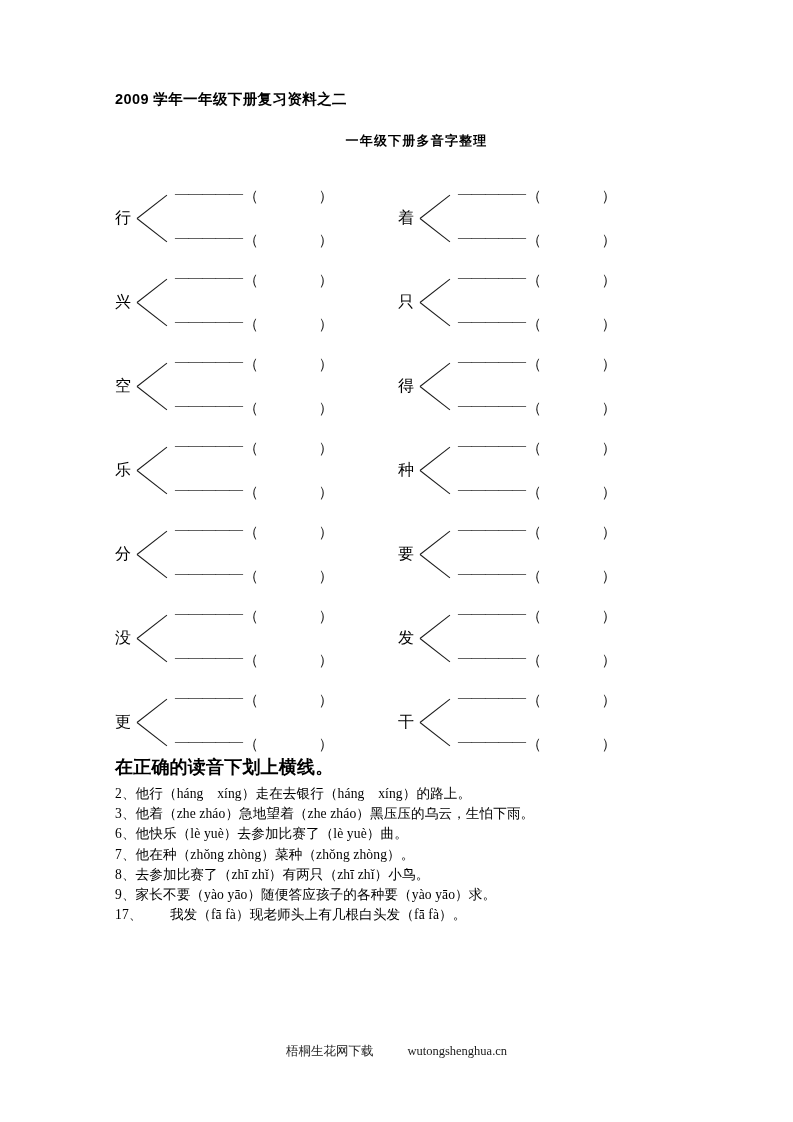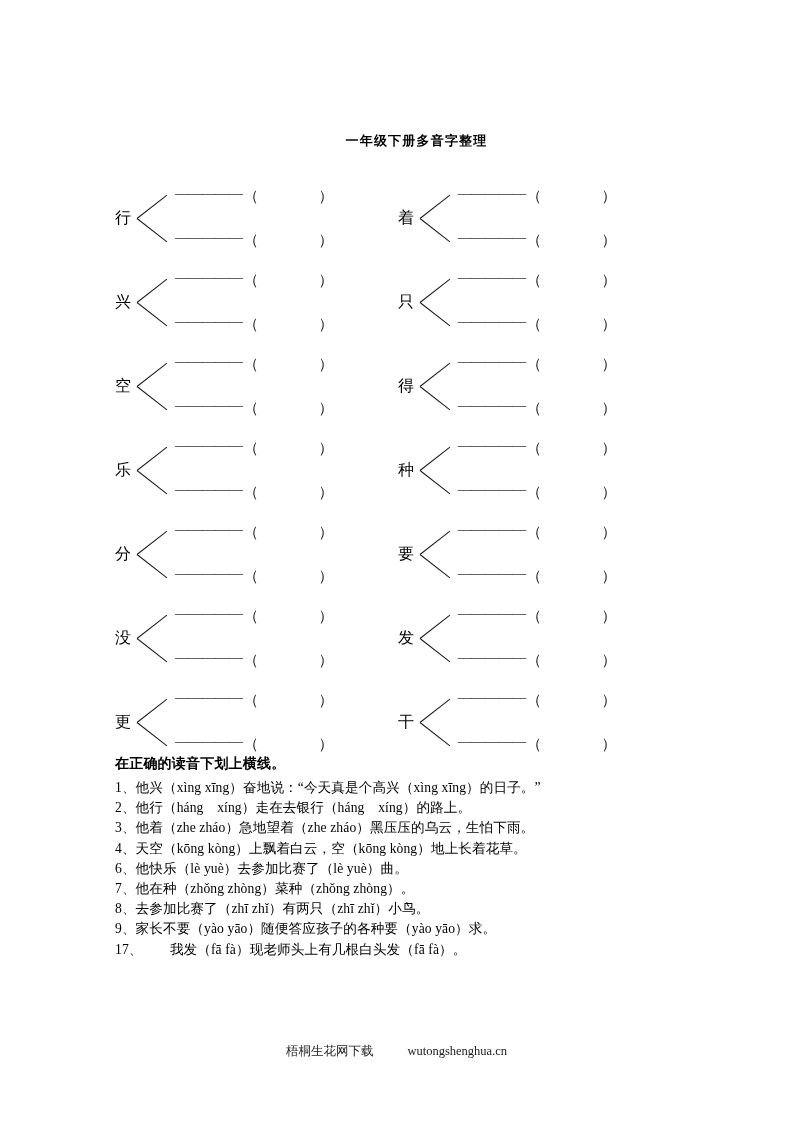--- a/index.html
+++ b/index.html
@@ -143,21 +143,21 @@
   
   .exercise {
     position: absolute;
     left: 115px;
     top: 755px;
     width: 600px;
   }
 
   .exercise-heading {
     font-family: "Liberation Sans", "DejaVu Sans", sans-serif;
-    font-size: 14px;
+    font-size: 18px;
     font-weight: 700;
     letter-spacing: 0.2px;
     margin-bottom: 5px;
   }
 
   .ex-item {
     font-family: "Liberation Serif", "DejaVu Serif", serif;
     font-size: 13.6px;
     line-height: 20.2px;
     white-space: nowrap;
@@ -185,20 +185,21 @@
   .footer .fsite {
     display: inline-block;
     margin-left: 34px;
   }
 </style>
 </head>
 <body>
 
 <div class="page">
 
+  <div class="doc-header">2009 学年一年级下册复习资料之二</div>
 
   <div class="doc-title">一年级下册多音字整理</div>
 
   <div class="bracket-grid">
 
   <div class="bracket-row">
         <div class="bracket-cell">
           <div class="bracket-char">行</div>
           <div class="angle">
             <i class="up"></i>
@@ -447,24 +448,22 @@
               <span class="slot-paren">（　　　　）</span>
             </div>
           </div>
         </div>
       </div>
     </div>
 
   <div class="exercise">
     <div class="exercise-heading">在正确的读音下划上横线。</div>
     <div class="ex-list">
-        <div class="ex-item"><span class="ex-num">1、</span><span class="ex-text">他兴（xìng xīng）奋地说：“今天真是个高兴（xìng xīng）的日子。”</span></div>
         <div class="ex-item"><span class="ex-num">2、</span><span class="ex-text">他行（háng　xíng）走在去银行（háng　xíng）的路上。</span></div>
         <div class="ex-item"><span class="ex-num">3、</span><span class="ex-text">他着（zhe zháo）急地望着（zhe zháo）黑压压的乌云，生怕下雨。</span></div>
-        <div class="ex-item"><span class="ex-num">4、</span><span class="ex-text">天空（kōng kòng）上飘着白云，空（kōng kòng）地上长着花草。</span></div>
         <div class="ex-item"><span class="ex-num">6、</span><span class="ex-text">他快乐（lè yuè）去参加比赛了（lè yuè）曲。</span></div>
         <div class="ex-item"><span class="ex-num">7、</span><span class="ex-text">他在种（zhǒng zhòng）菜种（zhǒng zhòng）。</span></div>
         <div class="ex-item"><span class="ex-num">8、</span><span class="ex-text">去参加比赛了（zhī zhǐ）有两只（zhī zhǐ）小鸟。</span></div>
         <div class="ex-item"><span class="ex-num">9、</span><span class="ex-text">家长不要（yào yāo）随便答应孩子的各种要（yào yāo）求。</span></div>
         <div class="ex-item"><span class="ex-num">17、</span><span class="ex-text">　　我发（fā fà）现老师头上有几根白头发（fā fà）。</span></div>
       </div>
   </div>
 
   <div class="footer">
     <span class="fname">梧桐生花网下载</span><span class="fsite">wutongshenghua.cn</span>

